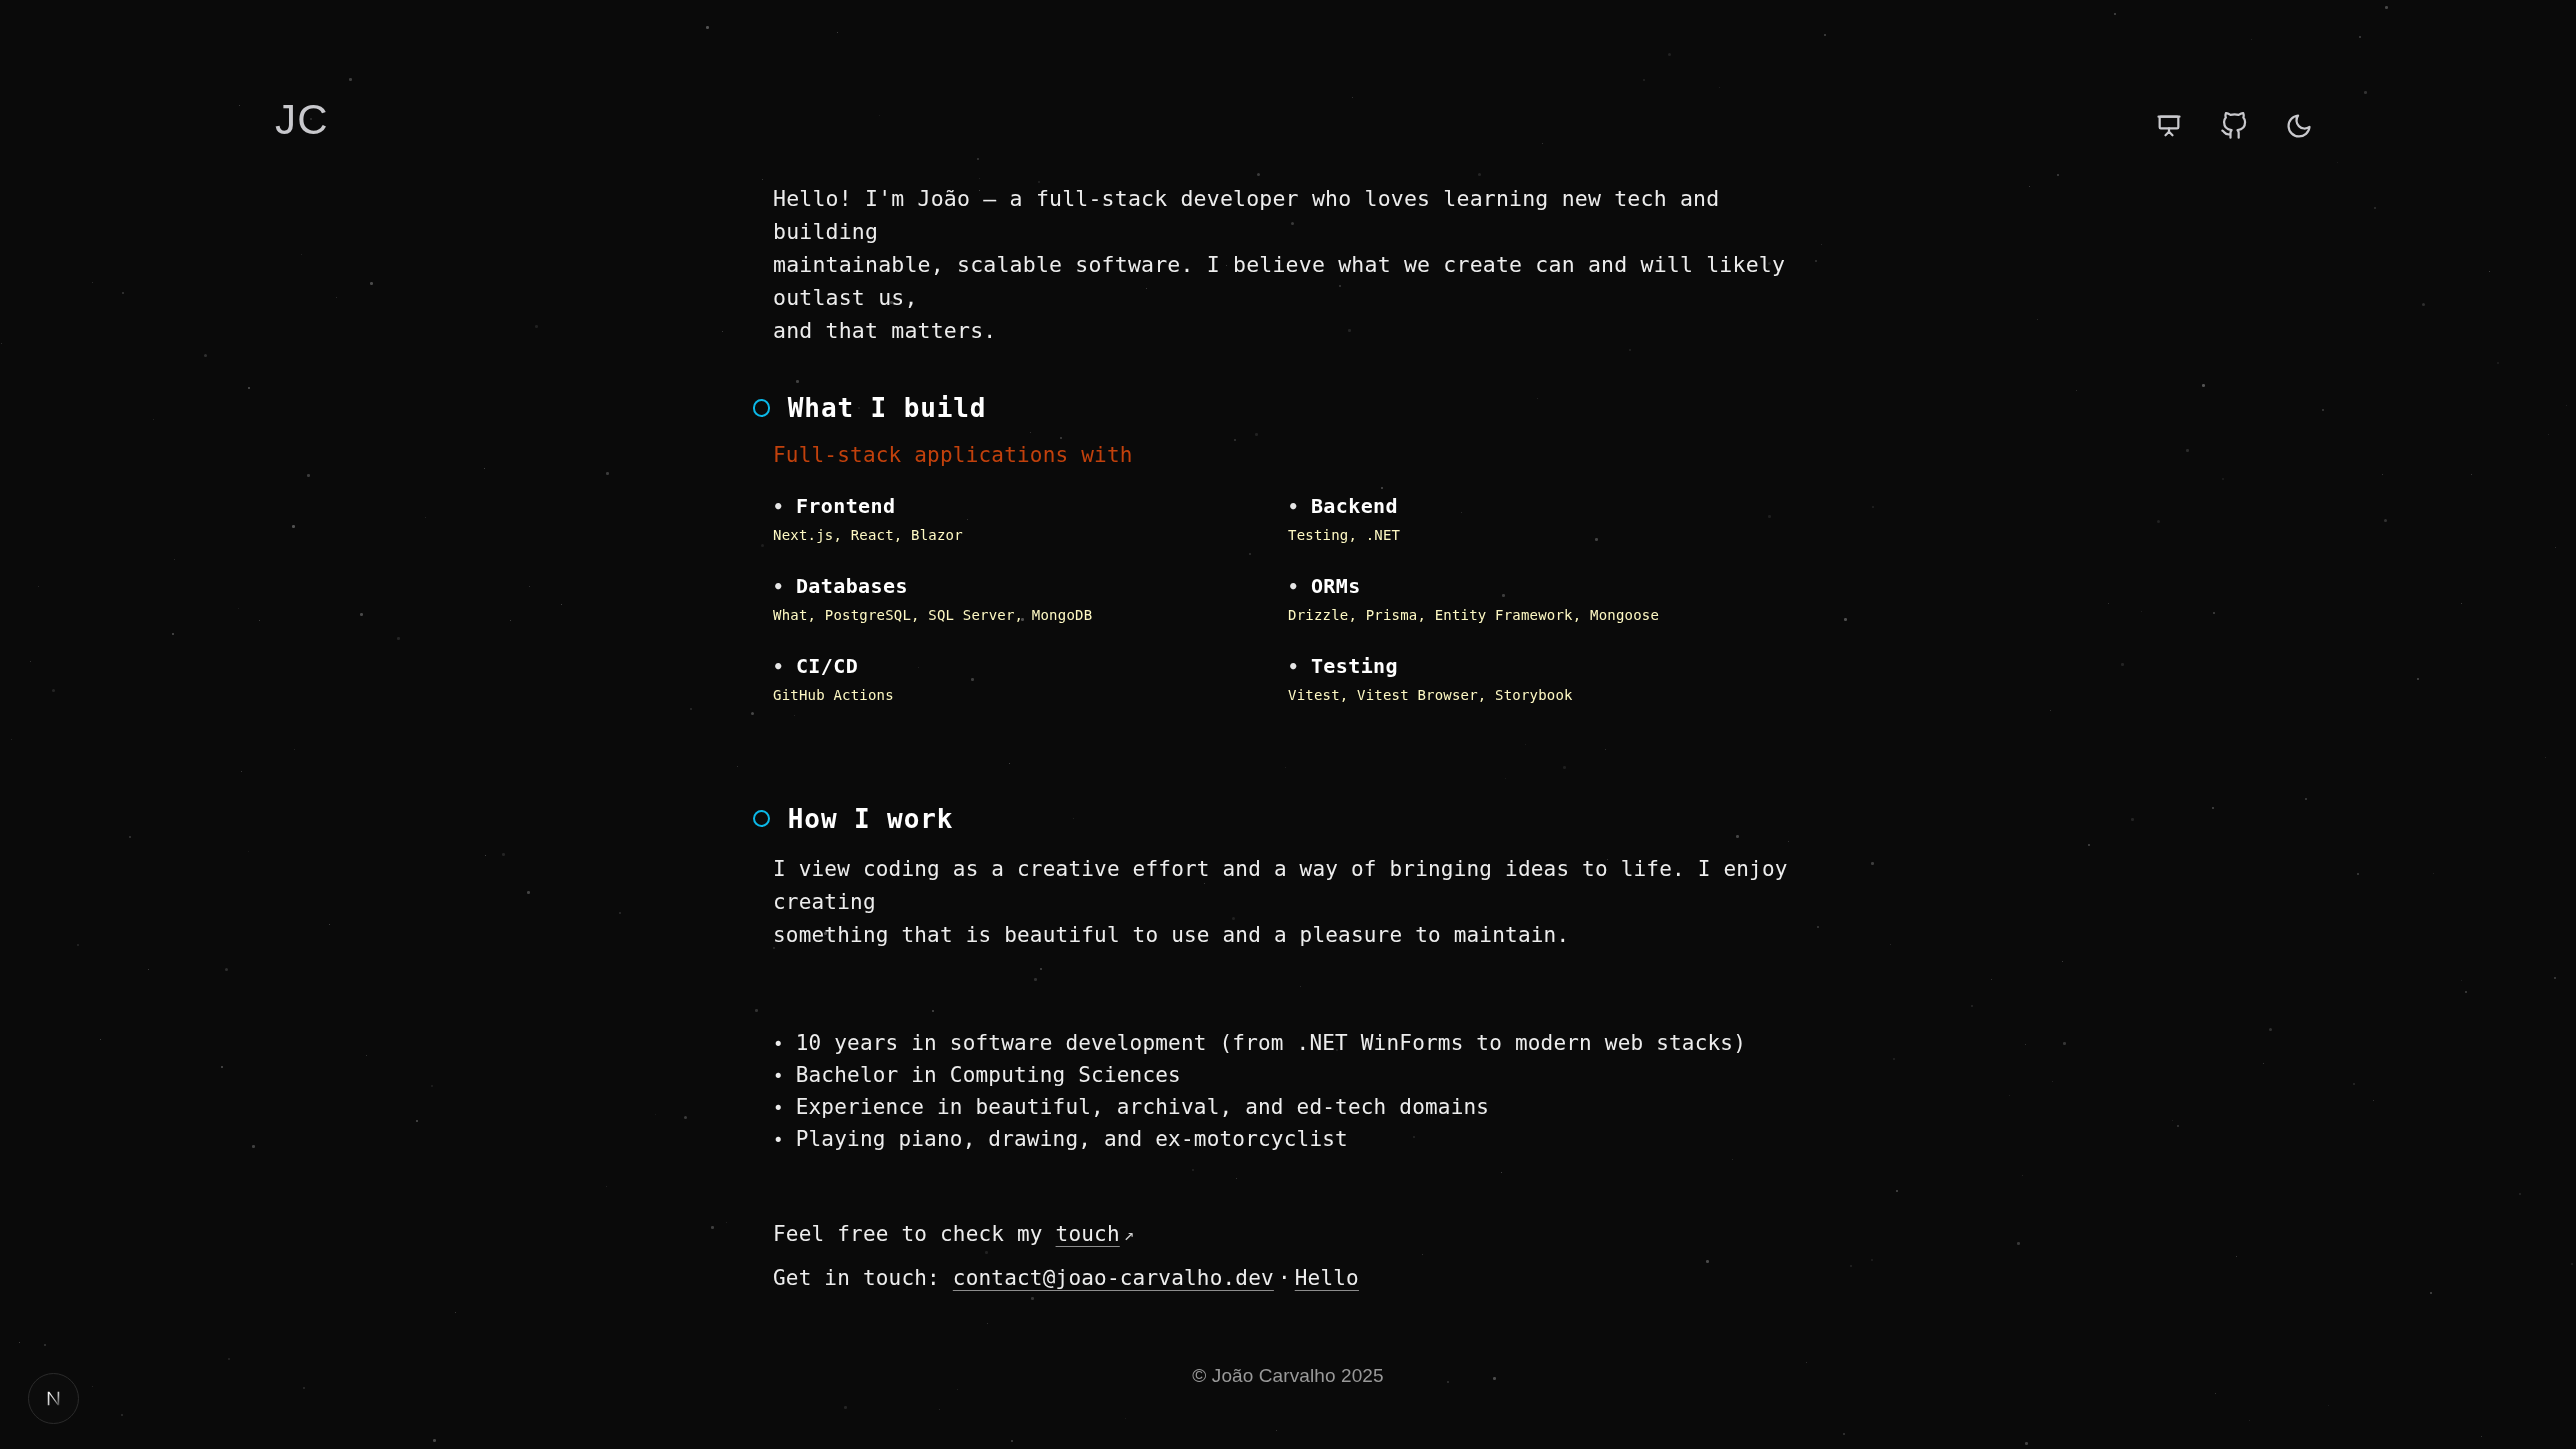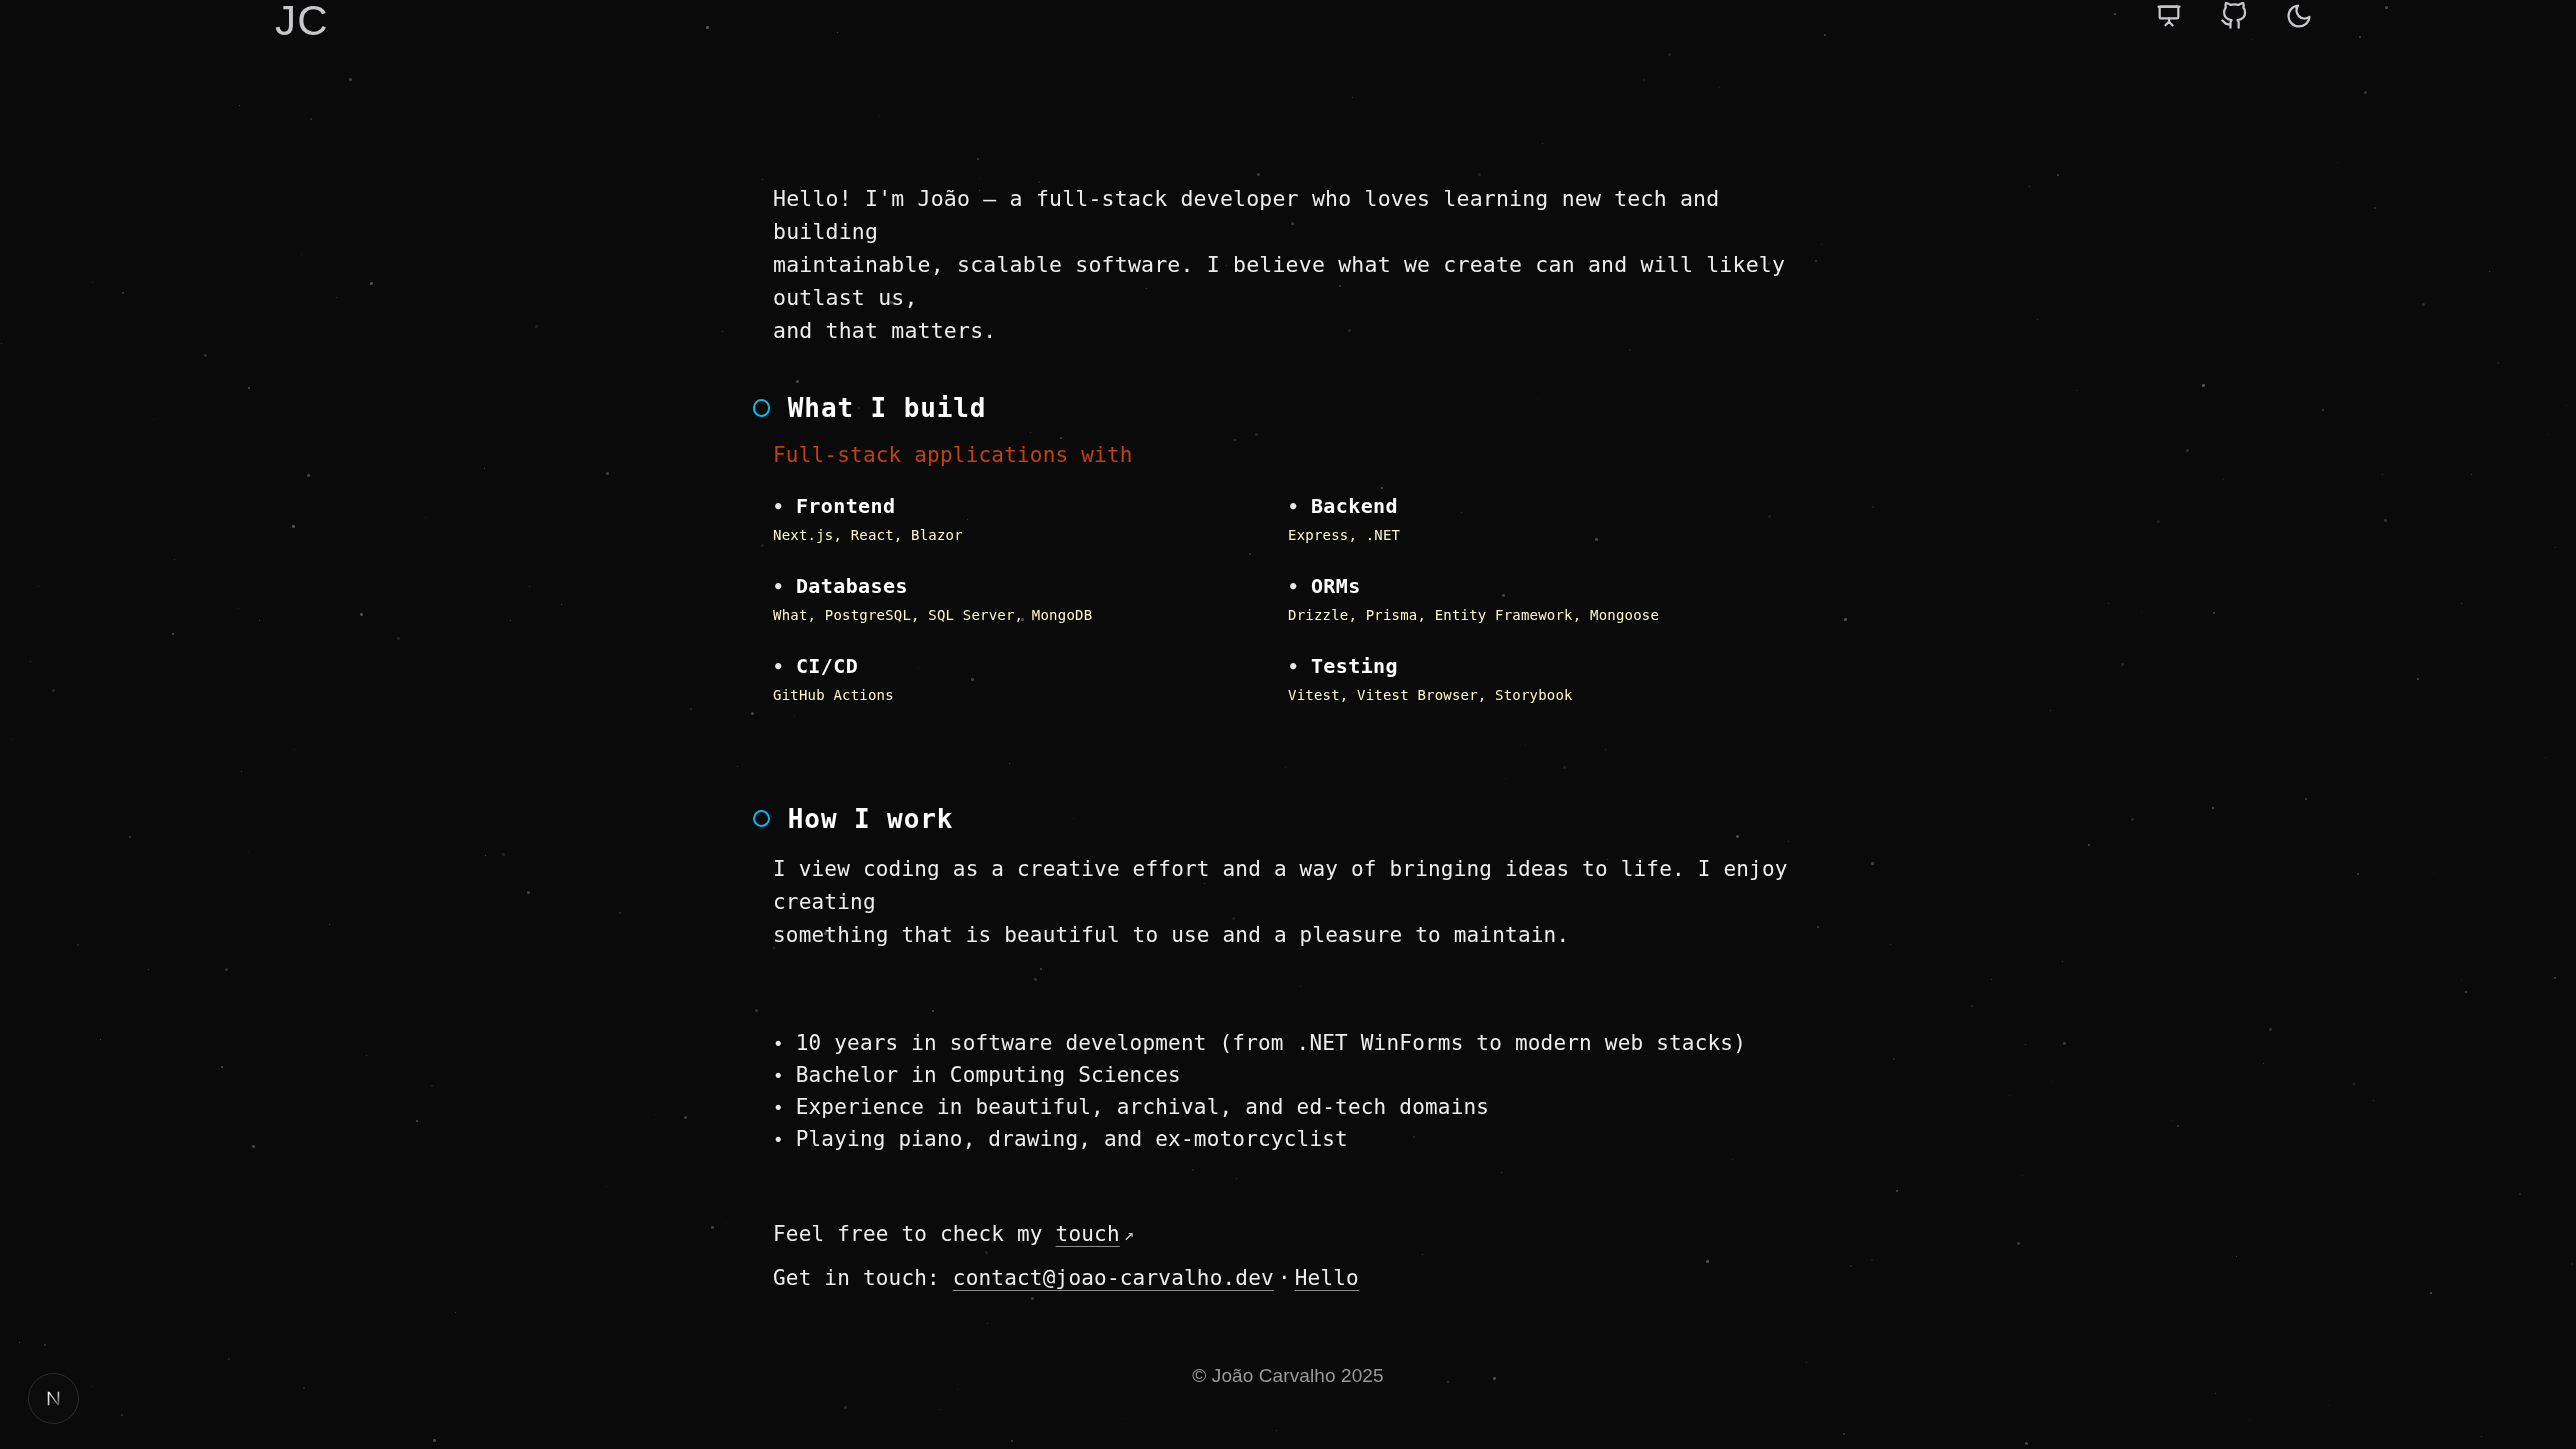--- a/index.html
+++ b/index.html
@@ -29,21 +29,21 @@
     border-radius: 50%;
     background: #8a8a8a;
   }
 
   
   .site-header {
     position: absolute;
     top: 0; left: 0; right: 0;
     height: 141px;
     display: flex;
-    align-items: flex-start;
+    align-items: flex-end;
     justify-content: space-between;
     padding: 0 262px 0 275px;
     z-index: 5;
   }
   .logo {
     font-family: "Liberation Sans", sans-serif;
     font-size: 42px;
     font-weight: 400;
     letter-spacing: 1.3px;
     color: #c8c8cc;
@@ -515,21 +515,21 @@
           <span>Frontend</span>
         </div>
         <div class="stack-values">Next.js, React, Blazor</div>
       </div>
 
       <div class="stack-item">
         <div class="stack-head">
           <span class="dot">•</span>
           <span>Backend</span>
         </div>
-        <div class="stack-values">Express, .NET</div>
+        <div class="stack-values">Testing, .NET</div>
       </div>
 
       <div class="stack-item">
         <div class="stack-head">
           <span class="dot">•</span>
           <span>Databases</span>
         </div>
         <div class="stack-values">What, PostgreSQL, SQL Server, MongoDB</div>
       </div>
 

